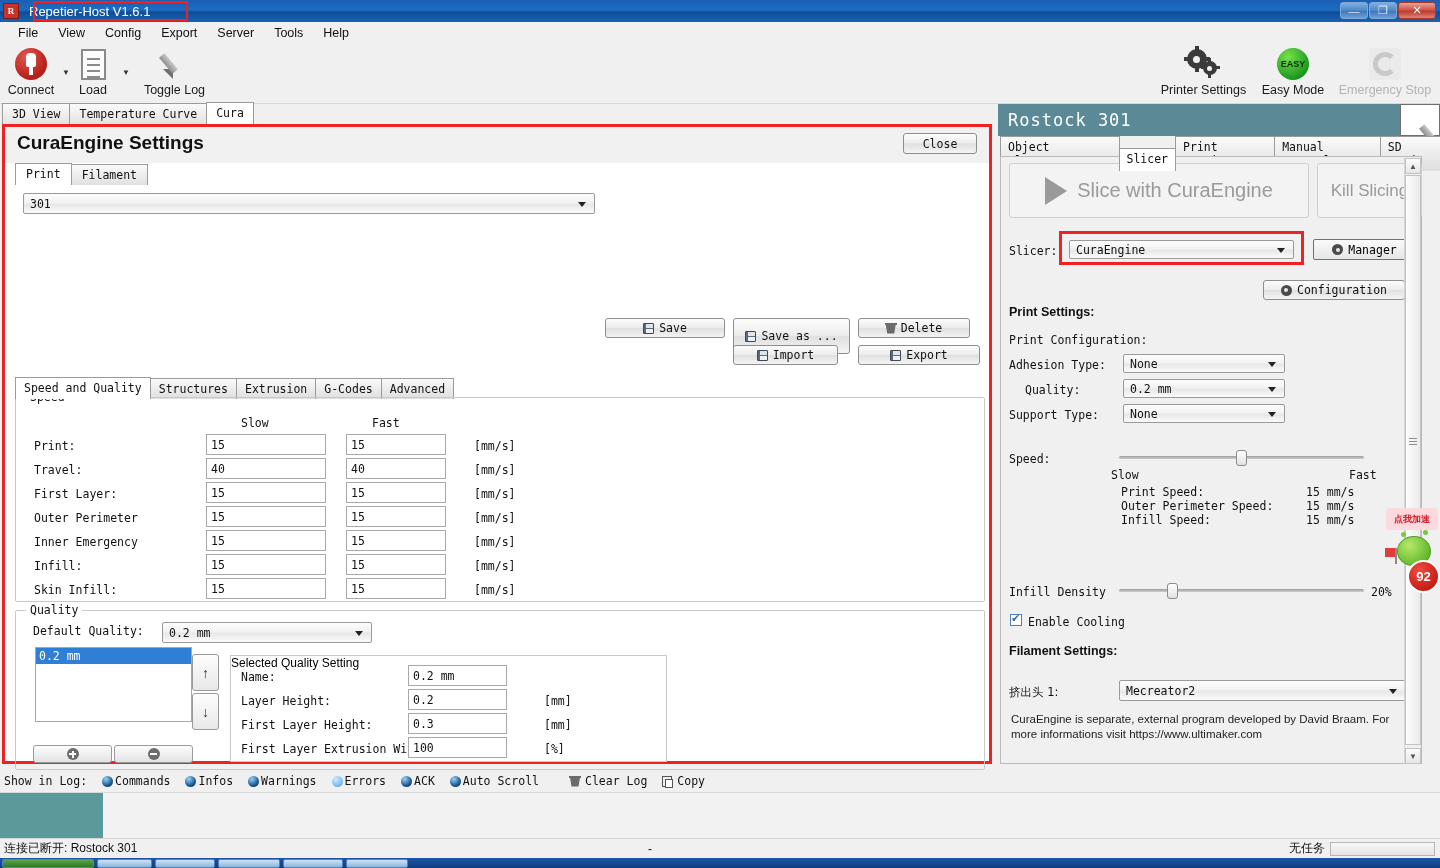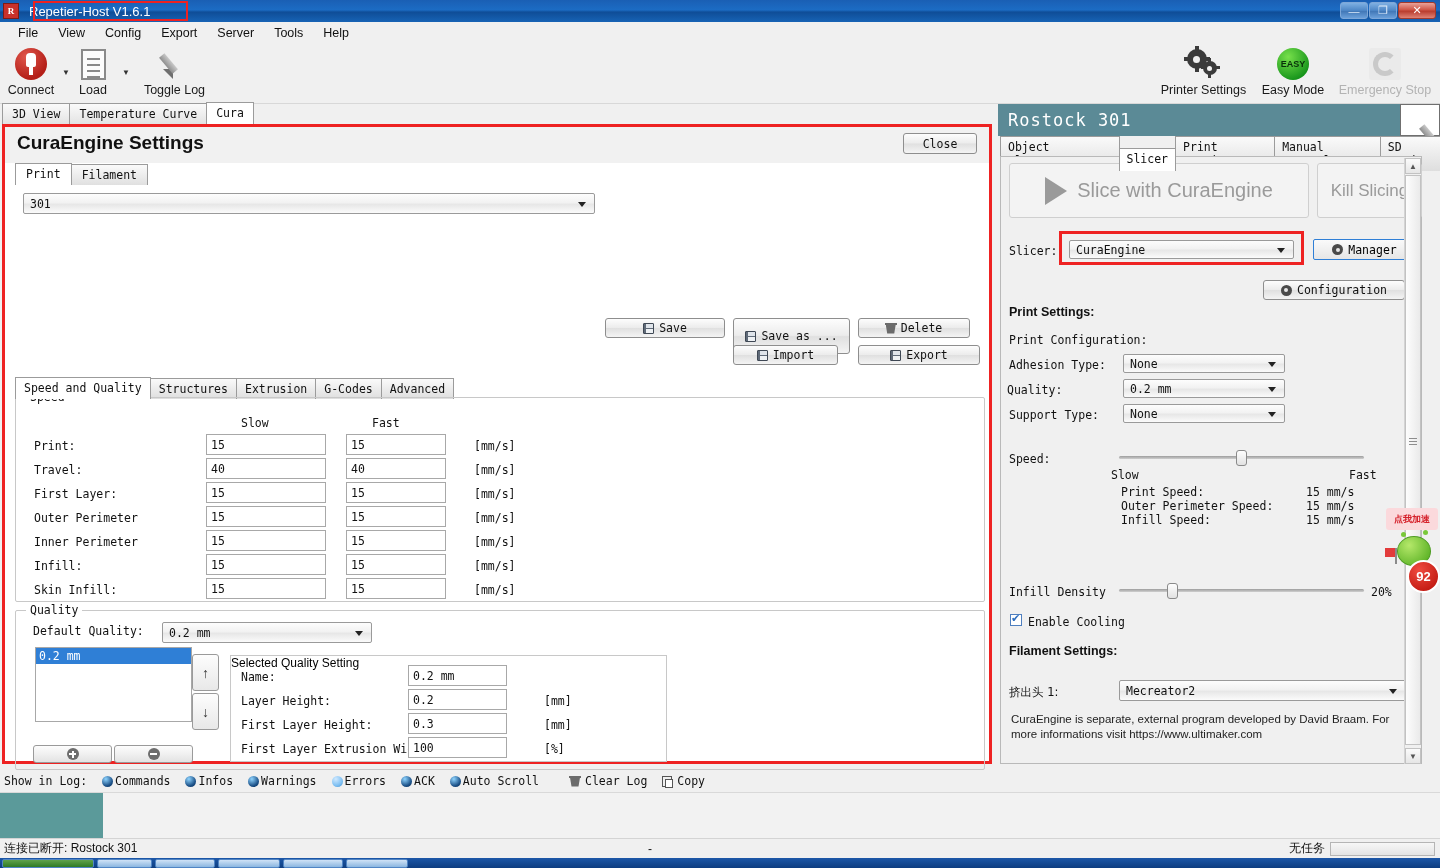--- a/index.html
+++ b/index.html
@@ -499,21 +499,21 @@
     <div class="rowlbl" style="left:18px;top:89px;">First Layer:</div>
     <div class="tinput" style="left:190px;top:84px;width:120px;">15</div>
     <div class="tinput" style="left:330px;top:84px;width:100px;">15</div>
     <div class="unit" style="left:458px;top:89px;">[mm/s]</div>
 
     <div class="rowlbl" style="left:18px;top:113px;">Outer Perimeter</div>
     <div class="tinput" style="left:190px;top:108px;width:120px;">15</div>
     <div class="tinput" style="left:330px;top:108px;width:100px;">15</div>
     <div class="unit" style="left:458px;top:113px;">[mm/s]</div>
 
-    <div class="rowlbl" style="left:18px;top:137px;">Inner Perimeter</div>
+    <div class="rowlbl" style="left:18px;top:137px;">Inner Emergency</div>
     <div class="tinput" style="left:190px;top:132px;width:120px;">15</div>
     <div class="tinput" style="left:330px;top:132px;width:100px;">15</div>
     <div class="unit" style="left:458px;top:137px;">[mm/s]</div>
 
     <div class="rowlbl" style="left:18px;top:161px;">Infill:</div>
     <div class="tinput" style="left:190px;top:156px;width:120px;">15</div>
     <div class="tinput" style="left:330px;top:156px;width:100px;">15</div>
     <div class="unit" style="left:458px;top:161px;">[mm/s]</div>
 
     <div class="rowlbl" style="left:18px;top:185px;">Skin Infill:</div>
@@ -605,21 +605,21 @@
 
     <div class="sect" style="left:8px;top:148px;">Print Settings:</div>
 
     <div class="rlbl" style="left:8px;top:176px;">Print Configuration:</div>
 
     <div class="rlbl" style="left:8px;top:201px;">Adhesion Type:</div>
     <div class="combo" id="adhesion-combo">
       <span class="cv">None</span>
     </div>
 
-    <div class="rlbl" style="left:6px;top:226px;">Quality:</div>
+    <div class="rlbl" style="left:24px;top:226px;">Quality:</div>
     <div class="combo" id="quality2-combo">
       <span class="cv">0.2 mm</span>
     </div>
 
     <div class="rlbl" style="left:8px;top:251px;">Support Type:</div>
     <div class="combo" id="support-combo">
       <span class="cv">None</span>
     </div>
 
     <div class="rlbl" style="left:8px;top:295px;">Speed:</div>

